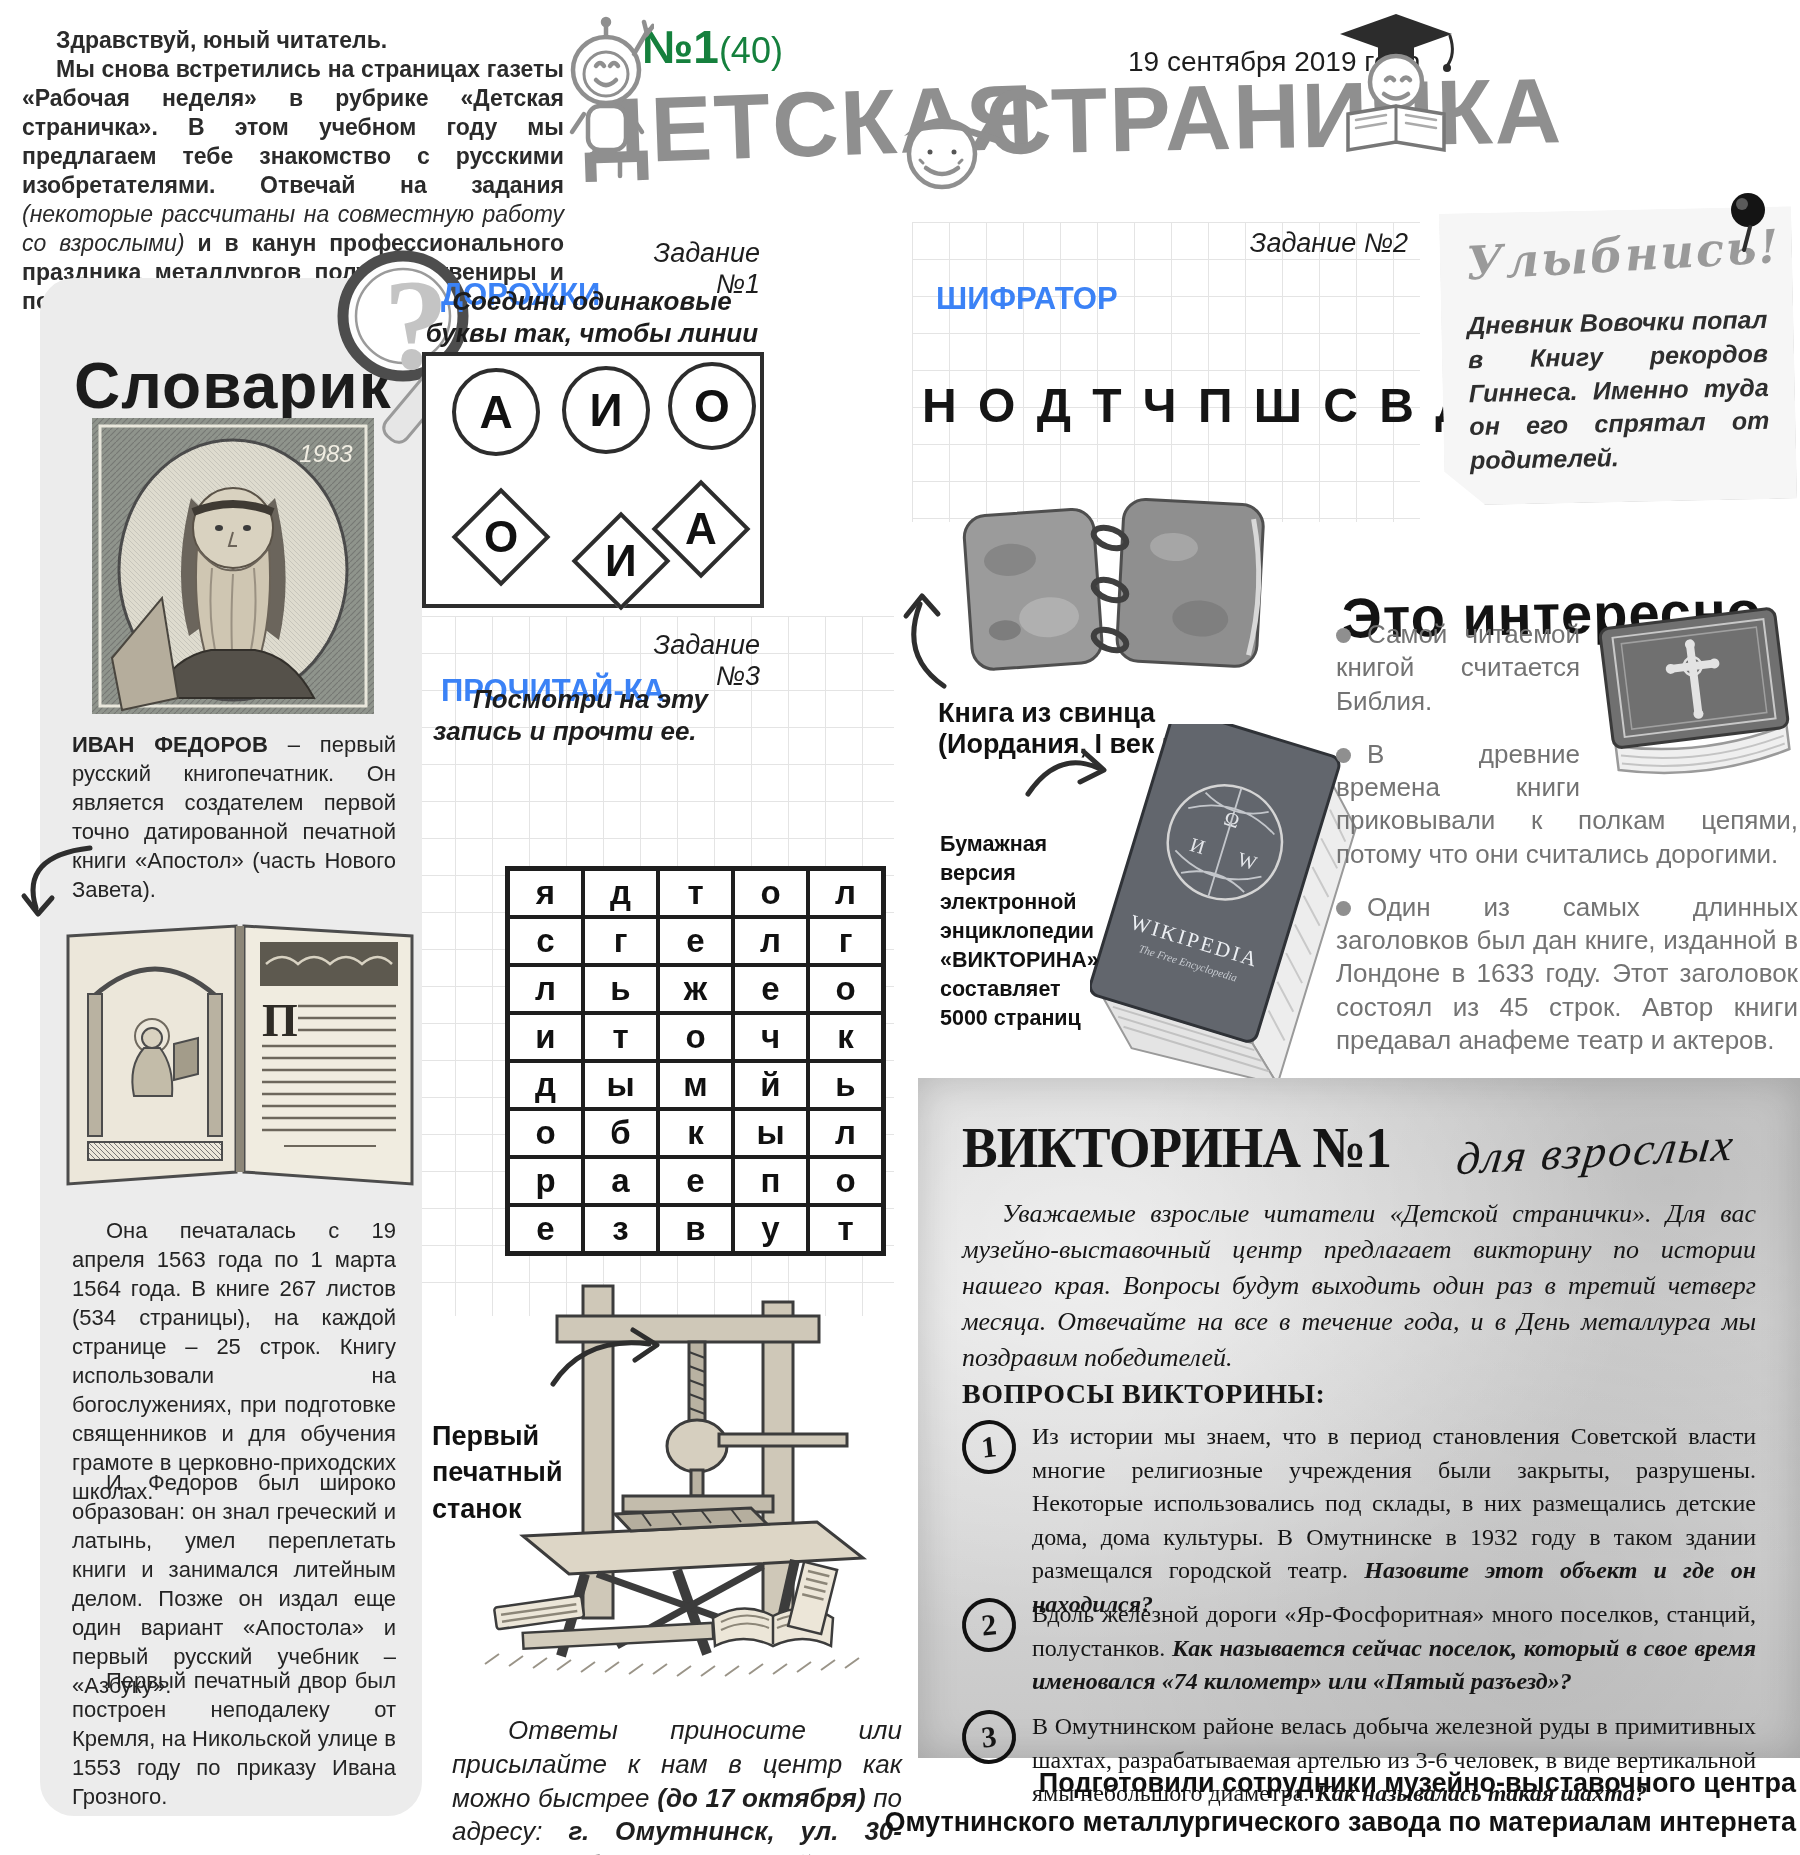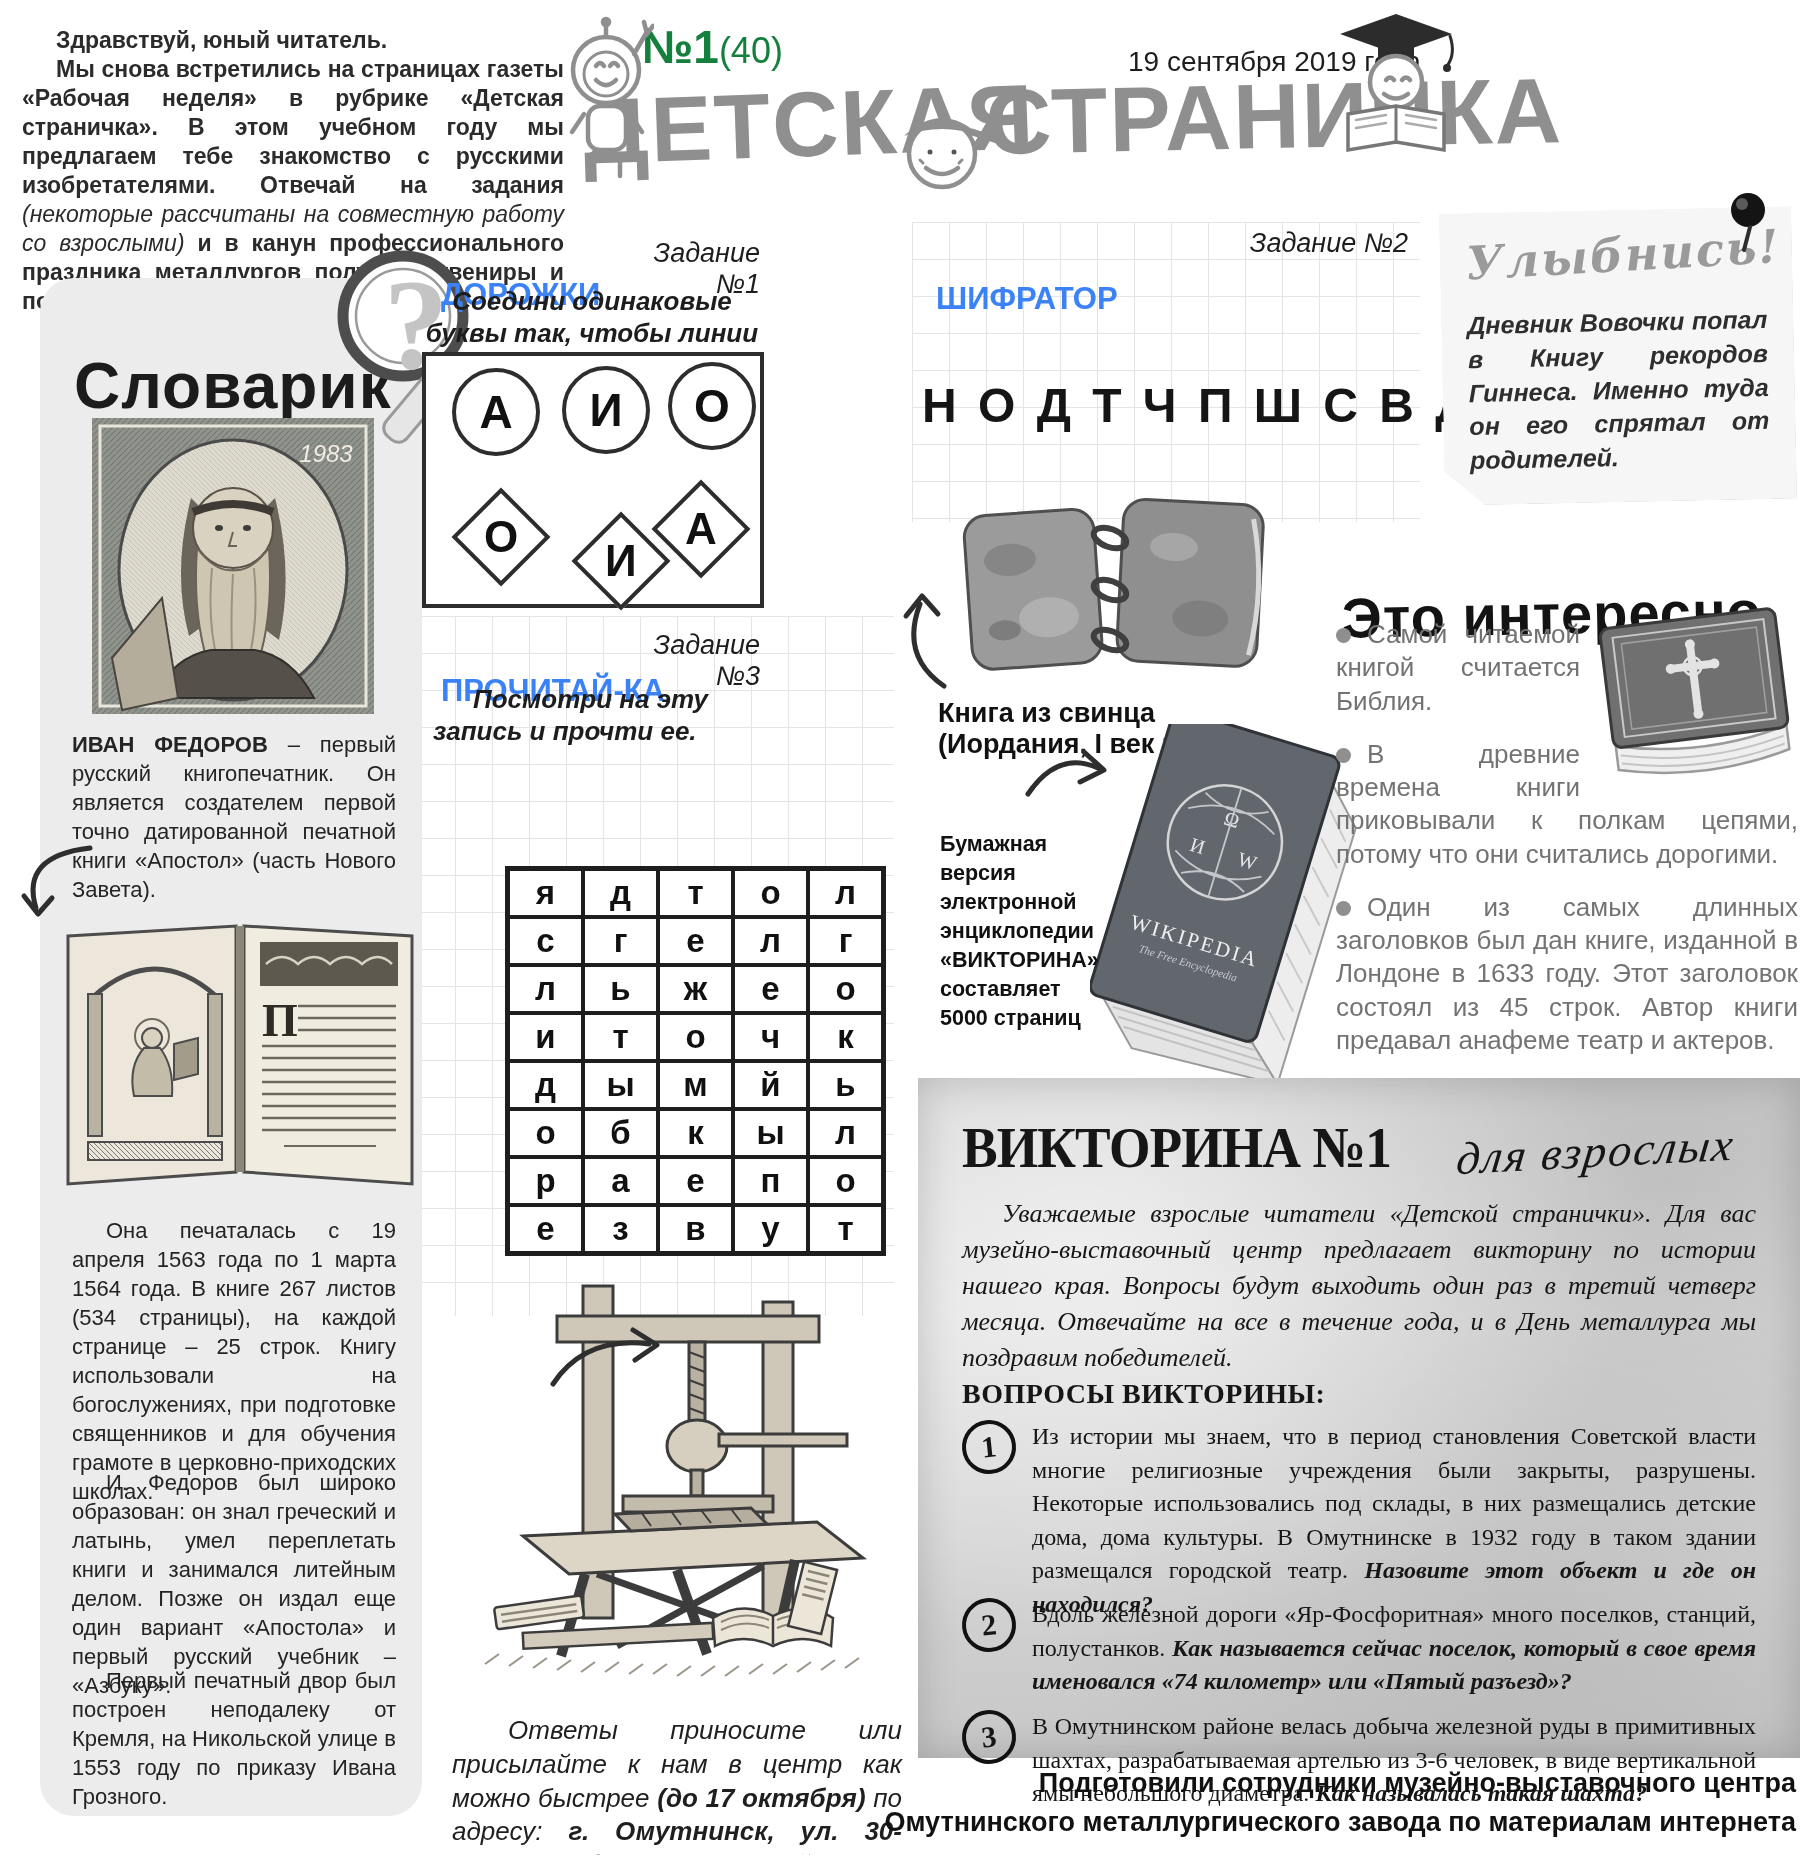--- a/index.html
+++ b/index.html
@@ -354,20 +354,25 @@
       <path d="M248 346 q30 -18 60 -2 q32 -16 60 2 l-2 28 q-28 -14 -58 0 q-30 -14 -58 0 Z"></path>
       <path d="M308 344 v28" fill="none"></path>
       <path d="M256 350 q24 -12 48 -2 M256 358 q24 -12 48 -2 M312 348 q24 -10 46 0 M312 356 q24 -10 46 0" fill="none" stroke="#8c8678" stroke-width="2"></path>
       <g transform="rotate(14 360 330)">
           <rect x="330" y="296" width="34" height="66"></rect>
           <path d="M336 304 h22 M336 312 h22 M336 320 h22 M336 328 h22" fill="none" stroke="#8c8678"></path>
         </g>
       <path d="M20 392 l14 -10 M44 394 l14 -10 M68 396 l14 -10 M92 398 l14 -10 M116 400 l14 -10 M140 400 l14 -10 M164 402 l14 -10 M188 402 l14 -10 M212 404 l14 -10 M236 404 l14 -10 M260 404 l14 -10 M284 402 l14 -10 M308 402 l14 -10 M332 400 l14 -10 M356 398 l14 -10 M380 396 l14 -10" fill="none" stroke="#9a9488" stroke-width="2"></path>
     </g>
   </svg>
+  <div class="press-label">
+    <div>Первый</div>
+    <div>печатный</div>
+    <div>станок</div>
+  </div>
   <svg class="arrow-press" viewBox="0 0 125 80">
     <path d="M8 66 Q40 18 104 26" fill="none" stroke="#2e2e2e" stroke-width="5" stroke-linecap="round"></path>
     <path d="M88 12 L112 27 L90 42" fill="none" stroke="#2e2e2e" stroke-width="5" stroke-linecap="round" stroke-linejoin="round"></path>
   </svg>
 
   <p class="answers"><span>Ответы приносите или присылайте к нам в центр как можно быстрее </span><b>(до 17 октября)</b><span> по адресу: </span><b>г. Омутнинск, ул. 30-летия Победы, 16, ДК, 3-й этаж, МВЦ</b></p>
 
   <div class="task-label" style="left:1248px;top:228px;width:160px;">Задание №2</div>
   <h3 class="sec-title" style="left:928px;top:250px;">ШИФРАТОР</h3>
   <div class="shif-letters">Н О Д Т Ч П Ш С В Д</div>

